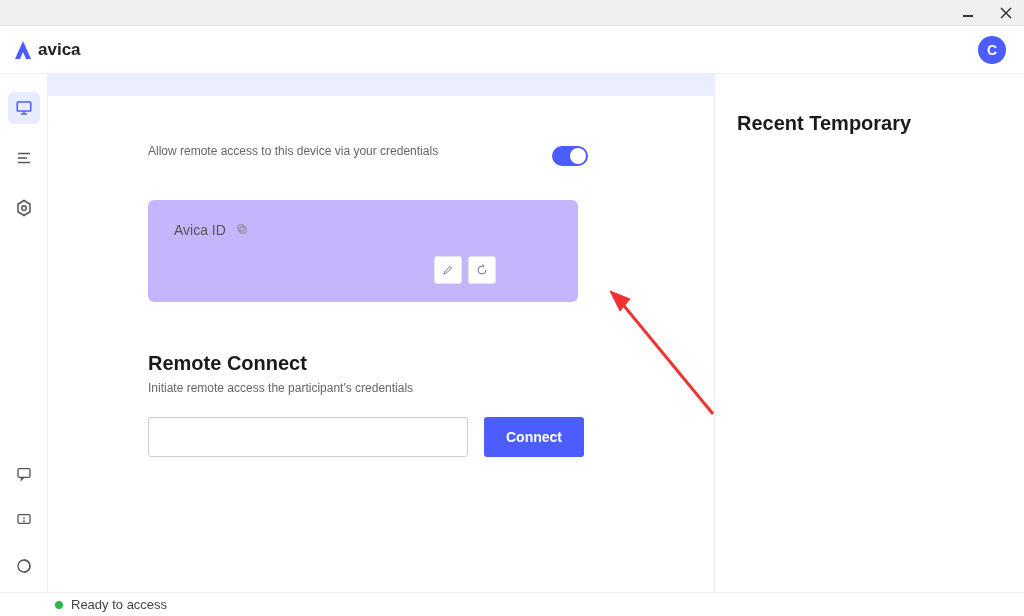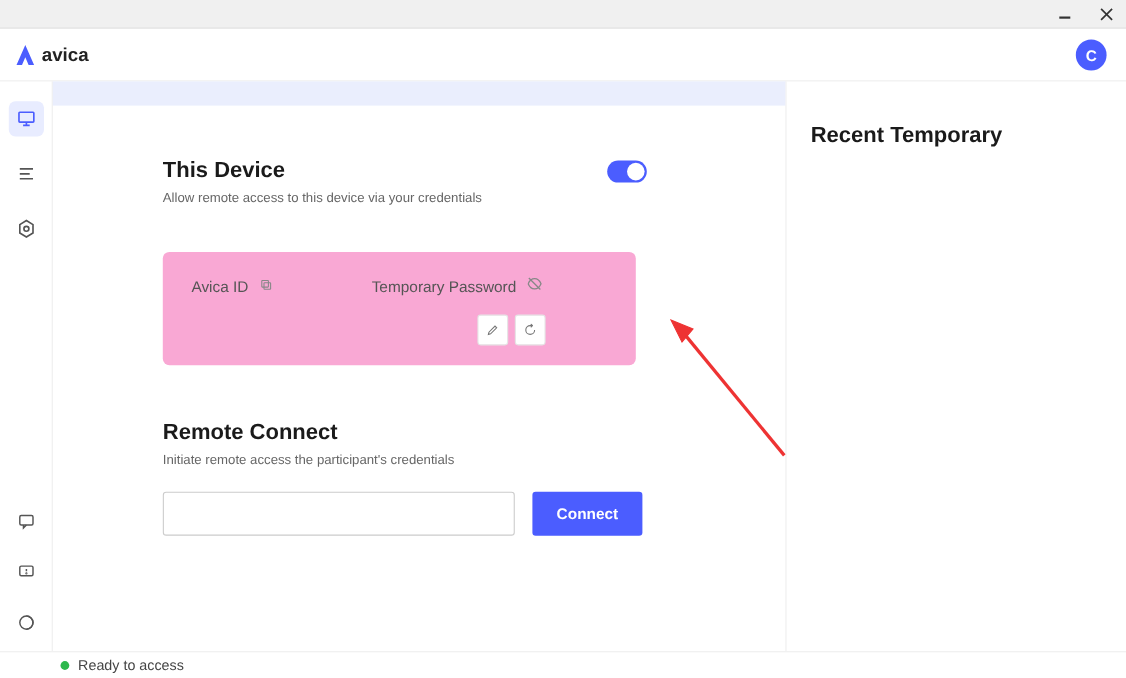--- a/index.html
+++ b/index.html
@@ -30,21 +30,21 @@
 
 .section-title { font-size: 20px; font-weight: 700; color: #1a1a1a; margin-bottom: 6px; }
 .section-sub { font-size: 12px; color: #666; margin-bottom: 20px; }
 
 .device-row { display: flex; align-items: flex-start; justify-content: space-between; max-width: 440px; }
 .device-text { flex: 1; }
 
 .toggle { width: 36px; height: 20px; border-radius: 10px; background: #4b5dff; position: relative; cursor: pointer; margin-top: 2px; }
 .toggle .knob { width: 16px; height: 16px; border-radius: 50%; background: #fff; position: absolute; right: 2px; top: 2px; }
 
-.info-card { background: #f9a8d4; border-radius: 6px; padding: 22px 20px 18px 26px; max-width: 430px; margin-top: 22px; }
+.info-card { background: #c4b5fd; border-radius: 6px; padding: 22px 20px 18px 26px; max-width: 430px; margin-top: 22px; }
 .info-labels { display: flex; gap: 90px; align-items: center; }
 .info-item { display: flex; align-items: center; gap: 10px; color: #555; font-size: 14px; }
 .info-item .small-icon { color: #888; }
 .icon-row { display: flex; gap: 6px; margin-top: 18px; margin-left: 260px; }
 .icon-btn { width: 28px; height: 28px; background: #fff; border: 1px solid #e5e5e5; border-radius: 3px; display: flex; align-items: center; justify-content: center; cursor: pointer; color: #777; }
 
 .remote-section { margin-top: 50px; }
 .remote-controls { display: flex; gap: 16px; align-items: stretch; margin-top: 22px; }
 .remote-input { width: 320px; height: 40px; border: 1px solid #ccc; border-radius: 3px; padding: 0 12px; font-size: 14px; }
 .connect-btn { background: #4b5dff; color: #fff; border: none; font-weight: 700; font-size: 14px; padding: 0 22px; border-radius: 3px; cursor: pointer; text-align: right; }
@@ -135,45 +135,35 @@
     </div>
   </div>
 
   <div class="content">
     <div class="main">
       <div class="top-banner"></div>
       <div class="main-inner">
 
         <div class="device-row">
           <div class="device-text">
-            <div class="section-title">This Device</div>
             <div class="section-sub">Allow remote access to this device via your credentials</div>
           </div>
           <div class="toggle">
             <div class="knob"></div>
           </div>
         </div>
 
         <div class="info-card">
           <div class="info-labels">
             <div class="info-item">
               <span>Avica ID</span>
               <span class="small-icon">
                 <svg width="12" height="12" viewBox="0 0 24 24" fill="none" stroke="currentColor" stroke-width="2">
                     <rect x="8" y="8" width="12" height="12" rx="1"></rect>
                     <rect x="4" y="4" width="12" height="12" rx="1"></rect>
-                  </svg>
-              </span>
-            </div>
-            <div class="info-item">
-              <span>Temporary Password</span>
-              <span class="small-icon">
-                <svg width="14" height="14" viewBox="0 0 24 24" fill="none" stroke="currentColor" stroke-width="2">
-                    <path d="M2 12 C4 7 8 4 12 4 C16 4 20 7 22 12 C20 17 16 20 12 20 C8 20 4 17 2 12"></path>
-                    <line x1="3" y1="3" x2="21" y2="21"></line>
                   </svg>
               </span>
             </div>
           </div>
           <div class="icon-row">
             <div class="icon-btn">
               <svg width="12" height="12" viewBox="0 0 24 24" fill="none" stroke="currentColor" stroke-width="2">
                   <path d="M4 20 L8 19 L19 8 L16 5 L5 16 Z"></path>
                 </svg>
             </div>

